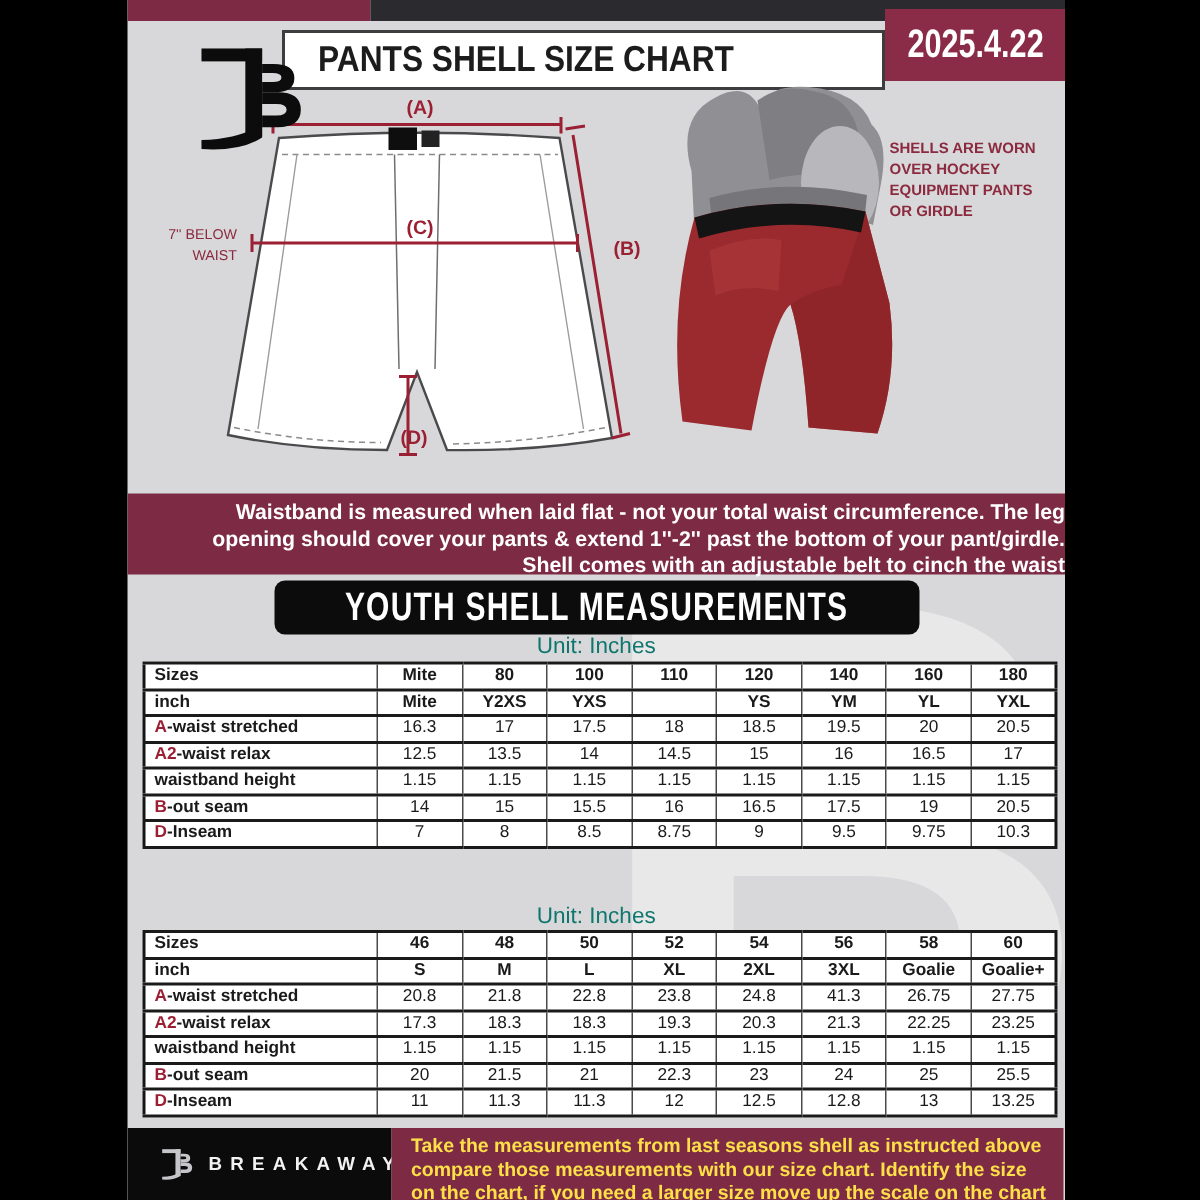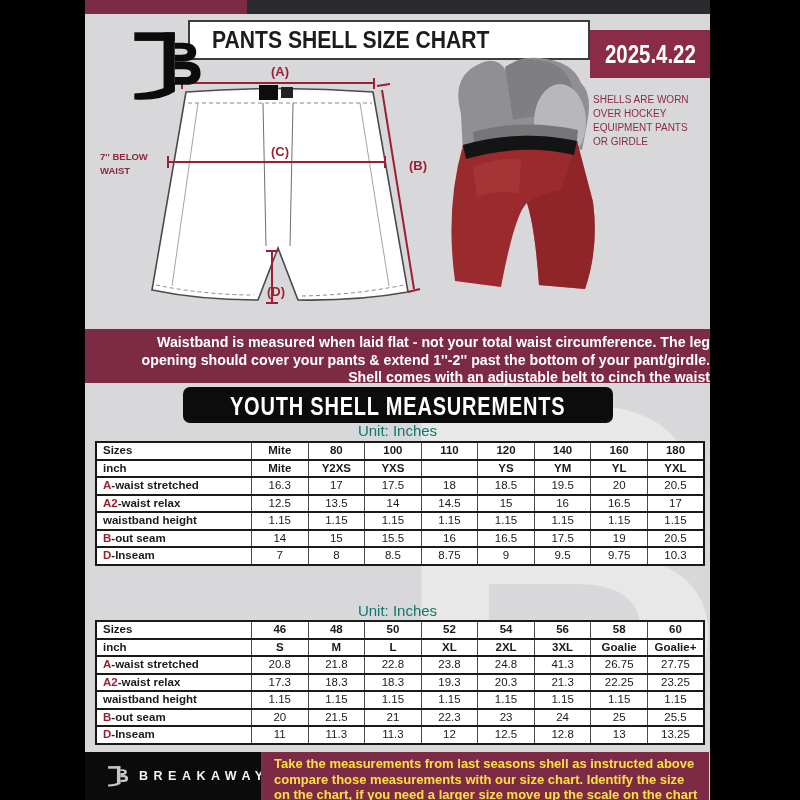--- a/index.html
+++ b/index.html
@@ -11,32 +11,32 @@
   .strip-maroon{left:0;top:0;width:162px;height:14px;background:#7d2a45;}
   .strip-dark{left:162px;top:0;width:463px;height:14px;background:#2b2b2f;}
 
   
   .watermark{left:305px;top:330px;font-size:470px;font-weight:bold;color:#ffffff;opacity:.42;line-height:1;z-index:0;}
 
   
   .logo{left:26px;top:22px;width:112px;height:86px;color:#0c0c0c;z-index:2;}
   .title-box{left:103px;top:20px;width:402px;height:40px;background:#fff;border:2px solid #3d3d40;box-sizing:border-box;display:flex;align-items:center;padding-left:22px;z-index:1;}
   .title-box span{font-size:24px;font-weight:600;color:#1c1c1c;display:inline-block;transform:scaleX(.88);transform-origin:left center;white-space:nowrap;}
-  .date-box{left:505px;top:30px;width:120px;height:48px;background:#8a2c48;display:flex;align-items:center;justify-content:center;z-index:1;}
+  .date-box{left:505px;top:6px;width:120px;height:48px;background:#8a2c48;display:flex;align-items:center;justify-content:center;z-index:1;}
   .date-box span{font-size:24px;font-weight:bold;color:#fff;display:inline-block;transform:scale(.85,1.1);white-space:nowrap;}
 
   
   .diagram{left:15px;top:60px;width:365px;height:258px;z-index:1;}
   .diagram svg{position:absolute;left:0;top:0;}
   .dlabel{position:absolute;font-weight:bold;color:#9b2033;font-size:13px;text-align:center;}
-  .waist-note{position:absolute;left:0;top:90px;width:58px;font-size:9.5px;font-weight:bold;color:#8b2a3f;line-height:1.45;}
+  .waist-note{position:absolute;left:0;top:90px;width:58px;text-align:right;font-size:9.5px;font-weight:normal;color:#8b2a3f;line-height:1.45;}
 
   
   .pants-photo{left:358px;top:52px;width:162px;height:245px;z-index:1;}
-  .side-note{left:508px;top:93px;width:118px;font-size:10px;font-weight:400;color:#8b2a3f;line-height:1.4;z-index:1;}
+  .side-note{left:508px;top:93px;width:118px;font-size:10px;font-weight:700;color:#8b2a3f;line-height:1.4;z-index:1;}
 
   
   .info-banner{left:0;top:329px;width:625px;height:54px;background:#7d2a45;color:#fff;text-align:right;font-size:14.2px;font-weight:600;line-height:17.5px;padding-top:5px;box-sizing:border-box;z-index:1;}
 
   
   .sec-banner{left:50%;transform:translateX(-50%);width:430px;height:36px;background:#0c0c0c;border-radius:7px;display:flex;align-items:center;justify-content:center;z-index:1;}
   .sec-banner span{color:#fff;font-size:25px;font-weight:bold;letter-spacing:1px;display:inline-block;transform:scale(.8,1.06);white-space:nowrap;}
   .unit{width:625px;text-align:center;font-size:15px;color:#0f766e;z-index:1;}
 
   

